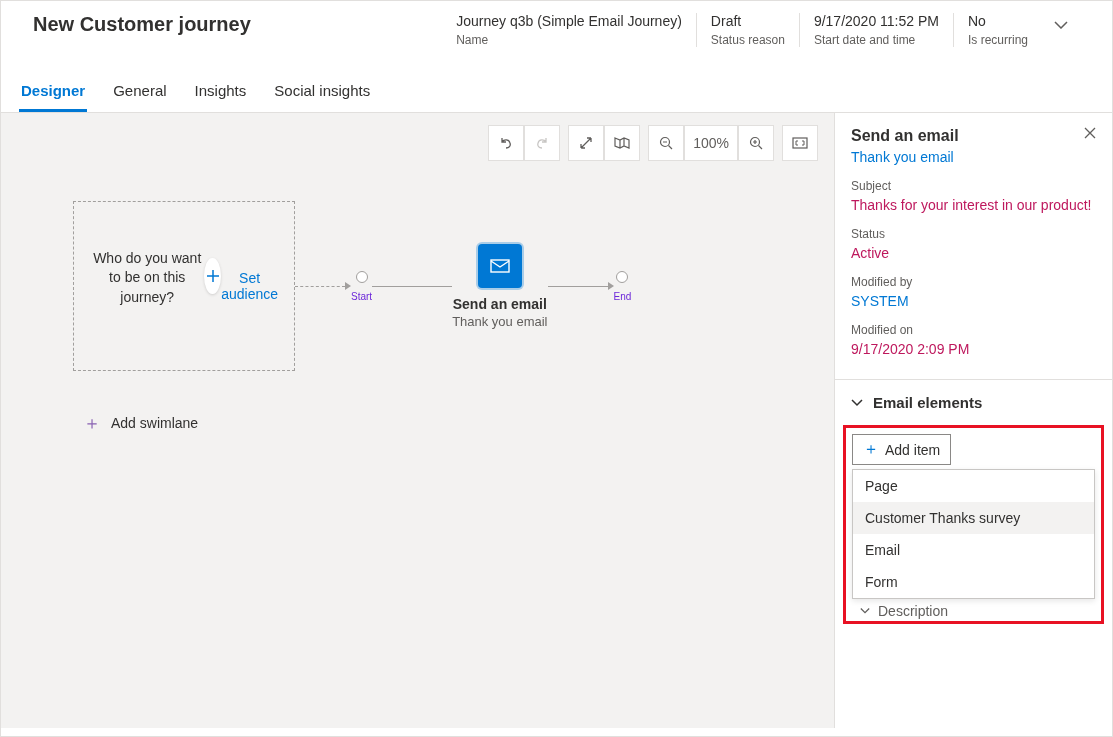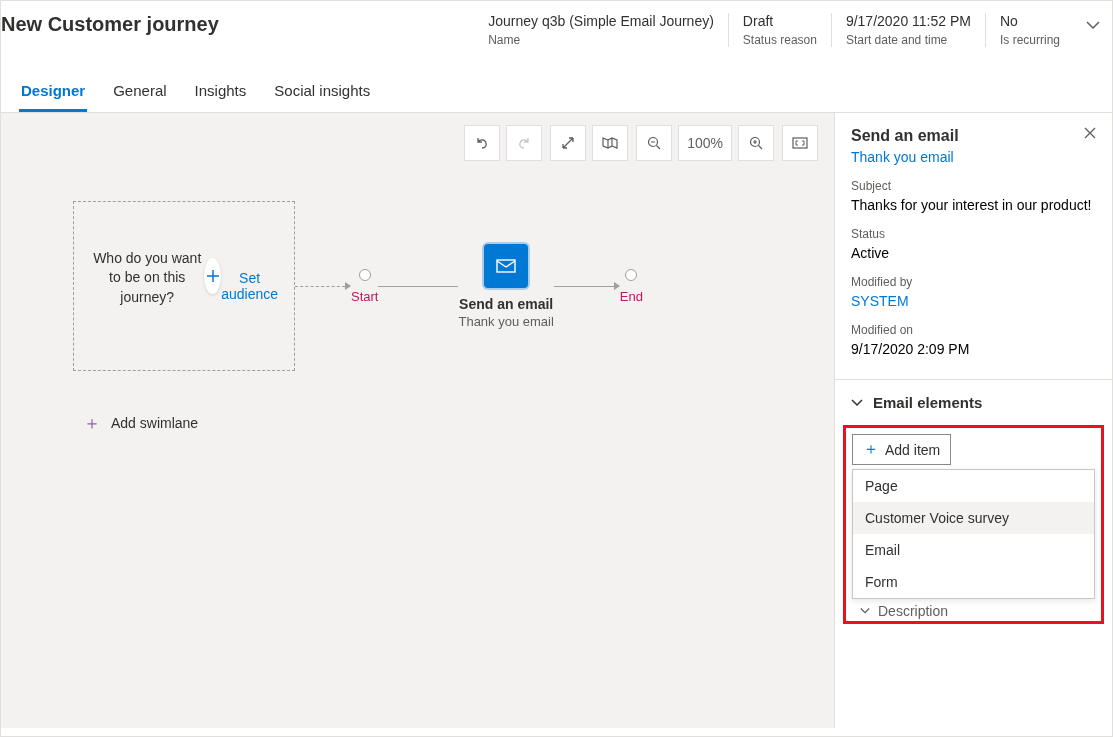--- a/index.html
+++ b/index.html
@@ -1,75 +1,75 @@
 <!DOCTYPE html>
 <html><head>
   <meta charset="utf-8">
   <style>
     * { box-sizing: border-box; margin: 0; padding: 0; }
     body { font-family: 'Segoe UI', -apple-system, sans-serif; font-size: 14px; color: #323130; background: #fff; width: 1113px; height: 737px; overflow: hidden; border: 1px solid #e1dfdd; }
     
     
-    .header { display: flex; align-items: flex-start; padding: 12px 0 8px; border-bottom: 1px solid #fff; }
+    .header { display: flex; align-items: flex-start; padding: 12px 32px 8px; border-bottom: 1px solid #fff; }
     .page-title { font-size: 20px; font-weight: 600; flex: 1; }
     .meta-group { display: flex; align-items: flex-start; }
     .meta-item { padding: 0 14px; border-left: 1px solid #e1dfdd; }
     .meta-item:first-child { border-left: none; }
     .meta-value { font-size: 14px; color: #323130; }
     .meta-label { font-size: 12px; color: #605e5c; margin-top: 4px; }
     .chevron-btn { padding: 8px 12px; cursor: pointer; }
     
     
     .tabs { display: flex; gap: 24px; padding: 0 18px; border-bottom: 1px solid #e1dfdd; margin-top: 18px; }
     .tab { padding: 8px 2px 10px; font-size: 15px; cursor: pointer; border-bottom: 3px solid transparent; }
     .tab.active { color: #0078d4; font-weight: 600; border-bottom-color: #0078d4; }
     
     
     .main { display: flex; height: calc(100% - 120px); }
     
     
     .canvas-area { flex: 1; background: #f3f2f1; position: relative; padding: 12px; }
     .toolbar { display: flex; justify-content: flex-end; gap: 8px; margin-bottom: 20px; padding-right: 4px; }
-    .tool-group { display: flex; gap: 6px; }
+    .tool-group { display: flex; }
     .tool-btn { width: 36px; height: 36px; background: #fff; border: 1px solid #e1dfdd; display: flex; align-items: center; justify-content: center; cursor: pointer; font-size: 16px; color: #605e5c; }
     .tool-btn.disabled { color: #c8c6c4; }
     .tool-zoom { width: auto; padding: 0 8px; font-size: 14px; }
     
     .flow { display: flex; align-items: center; padding-left: 60px; margin-top: 40px; }
     .audience-box { width: 222px; height: 170px; border: 1.5px dashed #a19f9d; display: flex; flex-direction: row; align-items: center; justify-content: center; text-align: center; padding: 16px; }
     .audience-q { font-size: 14px; color: #323130; margin-bottom: 16px; line-height: 1.4; }
     .plus-circle { width: 36px; height: 36px; border-radius: 50%; background: #fff; box-shadow: 0 1px 3px rgba(0,0,0,0.15); display: flex; align-items: center; justify-content: center; color: #0078d4; font-size: 20px; font-weight: 300; cursor: pointer; margin-bottom: 20px; }
     .set-audience-link { color: #0078d4; font-size: 14px; cursor: pointer; }
     
     .connector { display: flex; align-items: center; }
     .dash-line { width: 50px; border-top: 1.5px dashed #a19f9d; }
     .solid-line { width: 80px; border-top: 1.5px solid #a19f9d; }
     .arrow-head { width: 0; height: 0; border-top: 4px solid transparent; border-bottom: 4px solid transparent; border-left: 6px solid #a19f9d; }
     .node-dot { width: 12px; height: 12px; border-radius: 50%; border: 1.5px solid #a19f9d; background: #fff; }
     
     .flow-node { display: flex; flex-direction: column; align-items: center; }
-    .node-label { font-size: 13px; color: #be185d; margin-top: 8px; }
+    .node-label { font-size: 10px; color: #6d28d9; margin-top: 8px; }
     
     .email-tile { width: 44px; height: 44px; background: #0078d4; border-radius: 4px; display: flex; align-items: center; justify-content: center; cursor: pointer; box-shadow: 0 0 0 2px rgba(0,120,212,0.3); }
     .email-node-title { font-size: 14px; font-weight: 600; margin-top: 8px; }
     .email-node-sub { font-size: 13px; color: #605e5c; margin-top: 2px; }
     
     .add-swimlane { display: flex; align-items: center; gap: 10px; margin-top: 40px; margin-left: 70px; cursor: pointer; }
     .add-swimlane .plus { color: #8a63b3; font-size: 18px; font-weight: 300; }
     
     
     .side-panel { width: 278px; border-left: 1px solid #e1dfdd; background: #fff; display: flex; flex-direction: column; overflow-y: auto; position: relative; }
     .panel-header { padding: 14px 16px 4px; display: flex; justify-content: space-between; align-items: flex-start; }
     .panel-title { font-size: 16px; font-weight: 600; }
     .close-x { font-size: 16px; color: #605e5c; cursor: pointer; }
     .panel-link { color: #0078d4; font-size: 14px; padding: 0 16px 10px; cursor: pointer; }
     
     .field-group { padding: 4px 16px 10px; }
     .field-label { font-size: 12px; color: #605e5c; margin-bottom: 4px; }
-    .field-value { font-size: 14px; color: #000000; }
+    .field-value { font-size: 14px; color: #be185d; }
     .field-value.link { color: #0078d4; cursor: pointer; }
     
     .section-divider { border-top: 1px solid #e1dfdd; margin: 12px 0 0; }
     .section-header { display: flex; align-items: center; gap: 10px; padding: 14px 16px; font-weight: 700; font-size: 15px; cursor: pointer; }
     .chev-down { width: 12px; }
     .no-deps { text-align: center; padding: 10px 16px 16px; color: #323130; font-size: 14px; }
     
     .highlight-box { border: 3px solid #e81123; margin: 0 8px 8px 8px; padding: 6px 6px 2px 6px; position: relative; background: #fff; }
     .add-item-btn { display: inline-flex; align-items: center; gap: 6px; border: 1px solid #8a8886; padding: 4px 10px; cursor: pointer; font-size: 14px; }
     .add-item-btn .plus { color: #0078d4; font-size: 16px; font-weight: 300; }
@@ -259,21 +259,21 @@
       <span>Email elements</span>
     </div>
 
     <div class="highlight-box">
       <div class="add-item-btn">
         <span class="plus">＋</span>
         <span>Add item</span>
       </div>
       <div class="dropdown-menu">
         <div class="dropdown-item">Page</div>
-        <div class="dropdown-item hover">Customer Voice survey</div>
+        <div class="dropdown-item hover">Customer Thanks survey</div>
         <div class="dropdown-item">Email</div>
         <div class="dropdown-item">Form</div>
       </div>
       <div class="desc-peek">
         <svg width="10" height="8" viewBox="0 0 12 8">
             <path d="M1 1l5 5 5-5" stroke="#605e5c" stroke-width="1.5" fill="none"></path>
           </svg>
         <span style="text-decoration: line-through; text-decoration-color: rgba(0,0,0,0);">Description</span>
       </div>
     </div>

